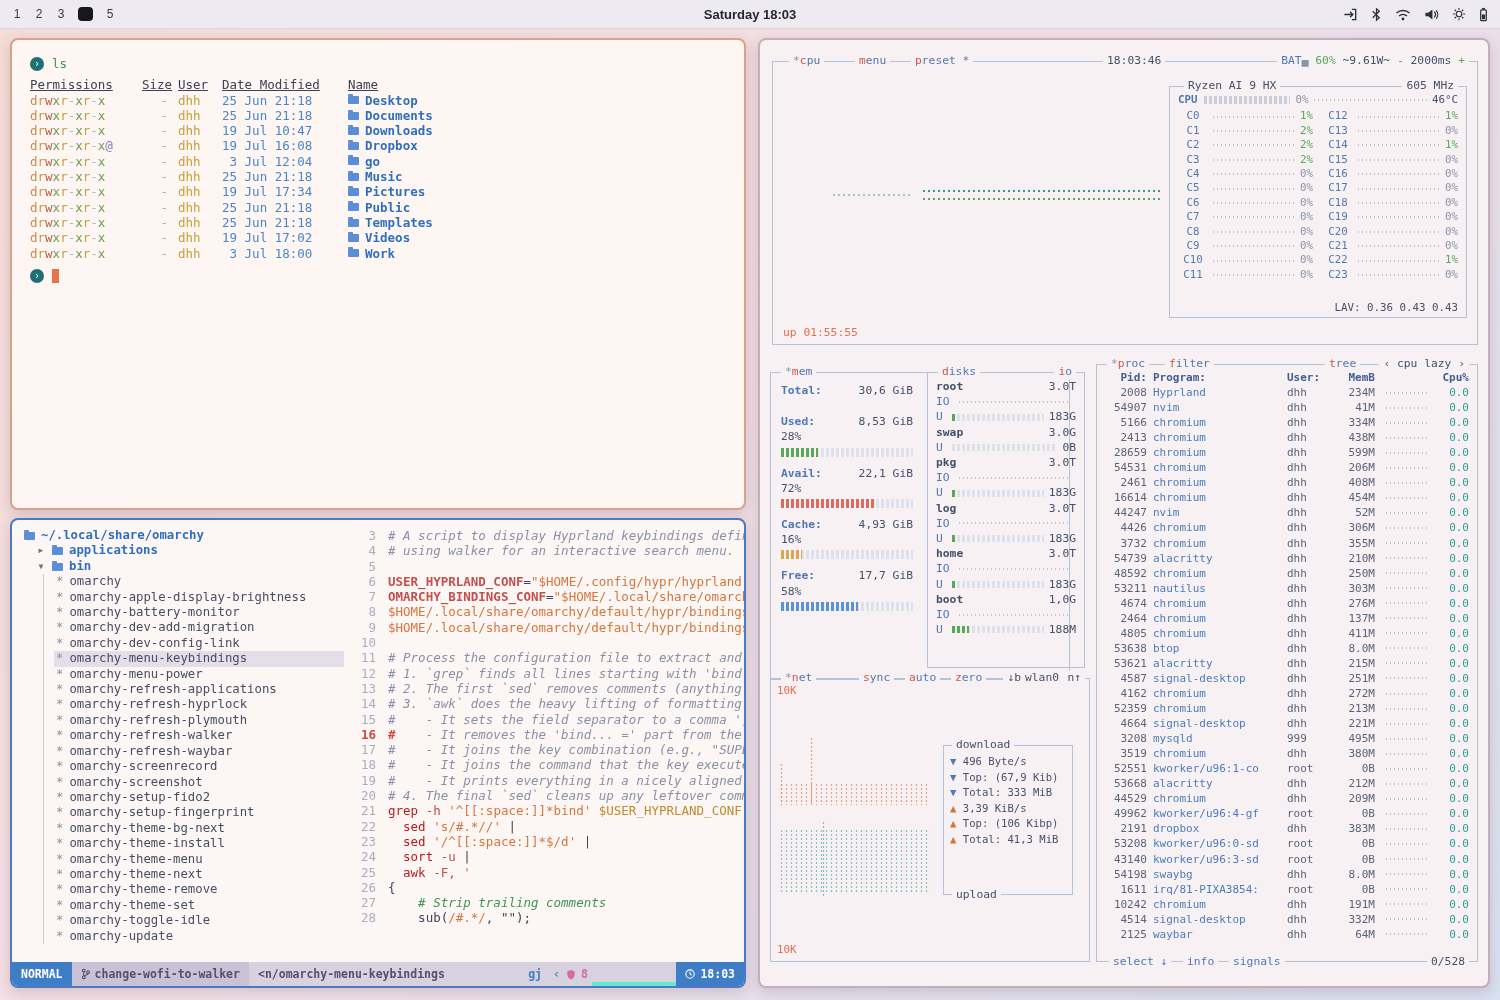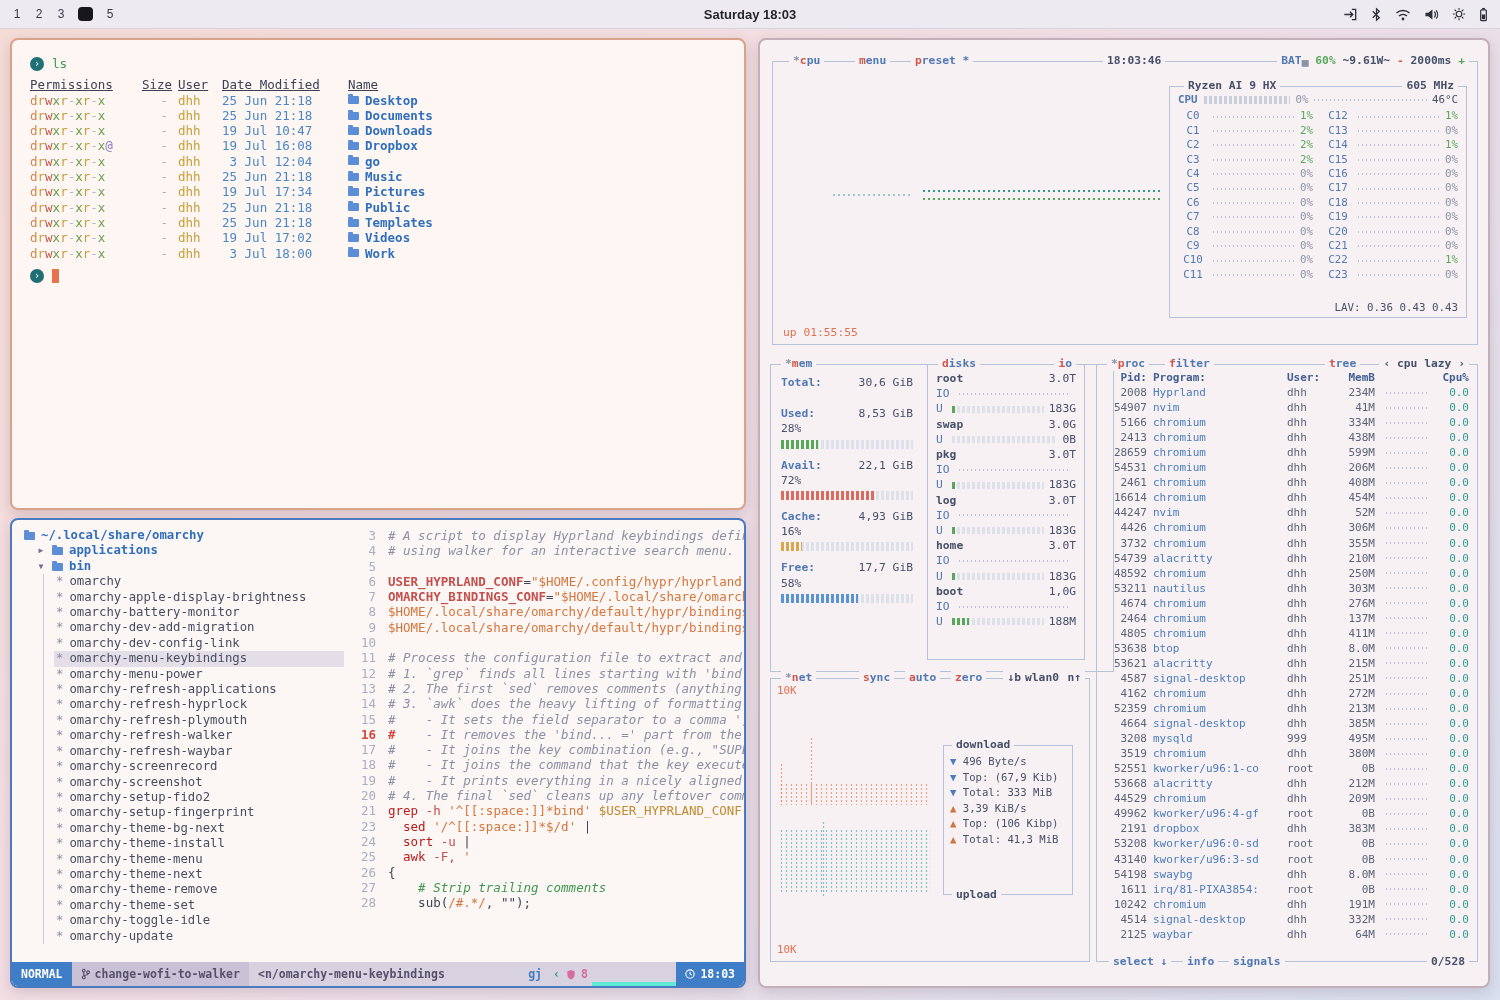--- a/index.html
+++ b/index.html
@@ -82,21 +82,21 @@
   .seg.keys{color:#3f7ec6;}
   .seg.chev2{color:#2f9a93;padding:0 2px;}
   .seg.diag{color:#d66ba0;padding:0 4px;}
   .sspacer{flex:1;}
 
   
   .btopwin{left:758px;top:38px;width:732px;height:950px;border:2px solid #c4aeb8;background:#f8f1f3;
     font-size:11.3px;line-height:15.2px;color:#45506a;}
   .btc{position:relative;width:100%;height:100%;}
   .bx{position:absolute;border:1px solid #b6c2d8;box-sizing:border-box;}
-  .chip{position:absolute;top:-8px;background:#f8f1f3;padding:0 4px;color:#4f79b5;font-weight:bold;
+  .chip{position:absolute;top:-8px;background:#f8f1f3;padding:0 4px;color:#4f79b5;font-weight:normal;
     font-size:11.3px;line-height:14px;white-space:pre;text-align:right;}
   .chip i{font-style:normal;}
   .chip .hl{color:#d2574b;}
   .chip .pre{color:#8a94a8;}
   .chip.dk{color:#45506a;}
   .chip.bot{top:auto;bottom:-8px;}
   .lead{flex:1;height:2px;align-self:center;margin:0 5px;
     background:repeating-linear-gradient(90deg,#bcc5d4 0 1px,transparent 1px 4px);}
   
   .cpupane{left:12px;top:21px;width:706px;height:284px;}
@@ -108,21 +108,21 @@
   .corecol{flex:1;}
   .corerow{display:flex;align-items:center;font-size:10.8px;line-height:14.4px;}
   .clbl{color:#4f79b5;width:30px;text-align:center;}
   .cpct{color:#58a85c;}
   .cpct.zero{color:#8a94a8;}
   .lav{position:absolute;right:8px;bottom:2px;color:#45506a;font-size:10.8px;}
   .uplbl{position:absolute;left:10px;bottom:4px;color:#e07050;}
   .band{position:absolute;height:2px;background:repeating-linear-gradient(90deg,#2f9a93 0 2px,transparent 2px 5px);}
   .band.g{background:repeating-linear-gradient(90deg,#58a85c 0 2px,transparent 2px 5px);}
   
-  .mempane{left:10px;top:324px;width:344px;height:308px;}
+  .mempane{left:10px;top:332px;width:300px;height:308px;}
   .memcol{position:absolute;left:0;top:0;width:150px;padding:10px 8px 0 10px;box-sizing:border-box;}
   .mrow{display:flex;justify-content:space-between;white-space:pre;}
   .mlbl{color:#4f79b5;font-weight:bold;}
   .mval{color:#45506a;}
   .mpct{color:#45506a;}
   .mgroup{margin-bottom:9px;}
   .meter{height:9px;margin-top:3px;position:relative;
     background:repeating-linear-gradient(90deg,#dde2ea 0 3px,transparent 3px 5px);}
   .meter i{position:absolute;left:0;top:0;bottom:0;
     background:repeating-linear-gradient(90deg,var(--mc,#58a85c) 0 3px,transparent 3px 5px);}
@@ -282,20 +282,21 @@
             <div class="cline"><span class="ln">12</span><span class="ctext"><i class="tk-c"># 1. `grep` finds all lines starting with 'bind'</i></span></div>
             <div class="cline"><span class="ln">13</span><span class="ctext"><i class="tk-c"># 2. The first `sed` removes comments (anything</i></span></div>
             <div class="cline"><span class="ln">14</span><span class="ctext"><i class="tk-c"># 3. `awk` does the heavy lifting of formatting</i></span></div>
             <div class="cline"><span class="ln">15</span><span class="ctext"><i class="tk-c">#    - It sets the field separator to a comma ',</i></span></div>
             <div class="cline"><span class="ln lnmark">16</span><span class="ctext"><i class="tk-e">#</i><i class="tk-c">    - It removes the 'bind... =' part from the</i></span></div>
             <div class="cline"><span class="ln">17</span><span class="ctext"><i class="tk-c">#    - It joins the key combination (e.g., "SUPE</i></span></div>
             <div class="cline"><span class="ln">18</span><span class="ctext"><i class="tk-c">#    - It joins the command that the key execute</i></span></div>
             <div class="cline"><span class="ln">19</span><span class="ctext"><i class="tk-c">#    - It prints everything in a nicely aligned</i></span></div>
             <div class="cline"><span class="ln">20</span><span class="ctext"><i class="tk-c"># 4. The final `sed` cleans up any leftover comm</i></span></div>
             <div class="cline"><span class="ln">21</span><span class="ctext"><i class="tk-k">grep</i><i class="tk-p"> </i><i class="tk-r">-h</i><i class="tk-p"> </i><i class="tk-s">'^[[:space:]]*bind'</i><i class="tk-p"> </i><i class="tk-y">$USER_HYPRLAND_CONF</i></span></div>
+            <div class="cline"><span class="ln">22</span><span class="ctext"><i class="tk-p">  </i><i class="tk-k">sed</i><i class="tk-p"> </i><i class="tk-s">'s/#.*//'</i><i class="tk-p"> |</i></span></div>
             <div class="cline"><span class="ln">23</span><span class="ctext"><i class="tk-p">  </i><i class="tk-k">sed</i><i class="tk-p"> </i><i class="tk-s">'/^[[:space:]]*$/d'</i><i class="tk-p"> |</i></span></div>
             <div class="cline"><span class="ln">24</span><span class="ctext"><i class="tk-p">  </i><i class="tk-k">sort</i><i class="tk-p"> </i><i class="tk-r">-u</i><i class="tk-p"> |</i></span></div>
             <div class="cline"><span class="ln">25</span><span class="ctext"><i class="tk-p">  </i><i class="tk-k">awk</i><i class="tk-p"> </i><i class="tk-r">-F,</i><i class="tk-p"> </i><i class="tk-s">'</i></span></div>
             <div class="cline"><span class="ln">26</span><span class="ctext"><i class="tk-p">{</i></span></div>
             <div class="cline"><span class="ln">27</span><span class="ctext"><i class="tk-p">    </i><i class="tk-g"># Strip trailing comments</i></span></div>
             <div class="cline"><span class="ln">28</span><span class="ctext"><i class="tk-p">    sub(</i><i class="tk-s">/#.*/</i><i class="tk-p">, "");</i></span></div>
           </div>
       </div>
     </div>
     <div class="sbar">
@@ -696,21 +697,21 @@
             <div class="prow"><span class="ppid">48592</span><span class="pprog">chromium</span><span class="puser">dhh</span><span class="pmem">250M</span><span class="lead"></span><span class="pcpu">0.0</span></div>
             <div class="prow"><span class="ppid">53211</span><span class="pprog">nautilus</span><span class="puser">dhh</span><span class="pmem">303M</span><span class="lead"></span><span class="pcpu">0.0</span></div>
             <div class="prow"><span class="ppid">4674</span><span class="pprog">chromium</span><span class="puser">dhh</span><span class="pmem">276M</span><span class="lead"></span><span class="pcpu">0.0</span></div>
             <div class="prow"><span class="ppid">2464</span><span class="pprog">chromium</span><span class="puser">dhh</span><span class="pmem">137M</span><span class="lead"></span><span class="pcpu">0.0</span></div>
             <div class="prow"><span class="ppid">4805</span><span class="pprog">chromium</span><span class="puser">dhh</span><span class="pmem">411M</span><span class="lead"></span><span class="pcpu">0.0</span></div>
             <div class="prow"><span class="ppid">53638</span><span class="pprog">btop</span><span class="puser">dhh</span><span class="pmem">8.0M</span><span class="lead"></span><span class="pcpu">0.0</span></div>
             <div class="prow"><span class="ppid">53621</span><span class="pprog">alacritty</span><span class="puser">dhh</span><span class="pmem">215M</span><span class="lead"></span><span class="pcpu">0.0</span></div>
             <div class="prow"><span class="ppid">4587</span><span class="pprog">signal-desktop</span><span class="puser">dhh</span><span class="pmem">251M</span><span class="lead"></span><span class="pcpu">0.0</span></div>
             <div class="prow"><span class="ppid">4162</span><span class="pprog">chromium</span><span class="puser">dhh</span><span class="pmem">272M</span><span class="lead"></span><span class="pcpu">0.0</span></div>
             <div class="prow"><span class="ppid">52359</span><span class="pprog">chromium</span><span class="puser">dhh</span><span class="pmem">213M</span><span class="lead"></span><span class="pcpu">0.0</span></div>
-            <div class="prow"><span class="ppid">4664</span><span class="pprog">signal-desktop</span><span class="puser">dhh</span><span class="pmem">385M</span><span class="lead"></span><span class="pcpu">0.0</span></div>
+            <div class="prow"><span class="ppid">4664</span><span class="pprog">signal-desktop</span><span class="puser">dhh</span><span class="pmem">221M</span><span class="lead"></span><span class="pcpu">0.0</span></div>
             <div class="prow"><span class="ppid">3208</span><span class="pprog">mysqld</span><span class="puser">999</span><span class="pmem">495M</span><span class="lead"></span><span class="pcpu">0.0</span></div>
             <div class="prow"><span class="ppid">3519</span><span class="pprog">chromium</span><span class="puser">dhh</span><span class="pmem">380M</span><span class="lead"></span><span class="pcpu">0.0</span></div>
             <div class="prow"><span class="ppid">52551</span><span class="pprog">kworker/u96:1-co</span><span class="puser">root</span><span class="pmem">0B</span><span class="lead"></span><span class="pcpu">0.0</span></div>
             <div class="prow"><span class="ppid">53668</span><span class="pprog">alacritty</span><span class="puser">dhh</span><span class="pmem">212M</span><span class="lead"></span><span class="pcpu">0.0</span></div>
             <div class="prow"><span class="ppid">44529</span><span class="pprog">chromium</span><span class="puser">dhh</span><span class="pmem">209M</span><span class="lead"></span><span class="pcpu">0.0</span></div>
             <div class="prow"><span class="ppid">49962</span><span class="pprog">kworker/u96:4-gf</span><span class="puser">root</span><span class="pmem">0B</span><span class="lead"></span><span class="pcpu">0.0</span></div>
             <div class="prow"><span class="ppid">2191</span><span class="pprog">dropbox</span><span class="puser">dhh</span><span class="pmem">383M</span><span class="lead"></span><span class="pcpu">0.0</span></div>
             <div class="prow"><span class="ppid">53208</span><span class="pprog">kworker/u96:0-sd</span><span class="puser">root</span><span class="pmem">0B</span><span class="lead"></span><span class="pcpu">0.0</span></div>
             <div class="prow"><span class="ppid">43140</span><span class="pprog">kworker/u96:3-sd</span><span class="puser">root</span><span class="pmem">0B</span><span class="lead"></span><span class="pcpu">0.0</span></div>
             <div class="prow"><span class="ppid">54198</span><span class="pprog">swaybg</span><span class="puser">dhh</span><span class="pmem">8.0M</span><span class="lead"></span><span class="pcpu">0.0</span></div>

